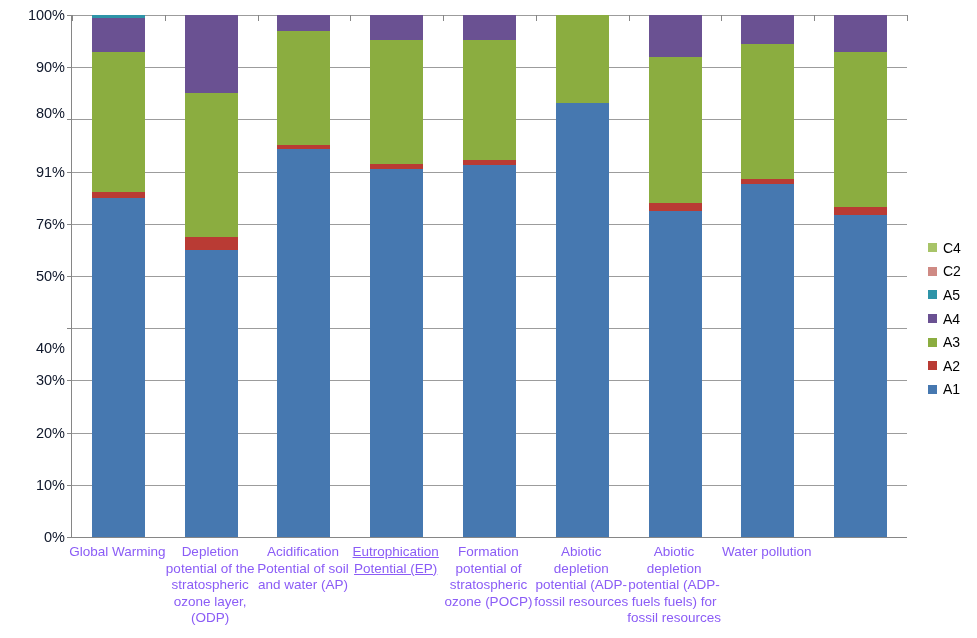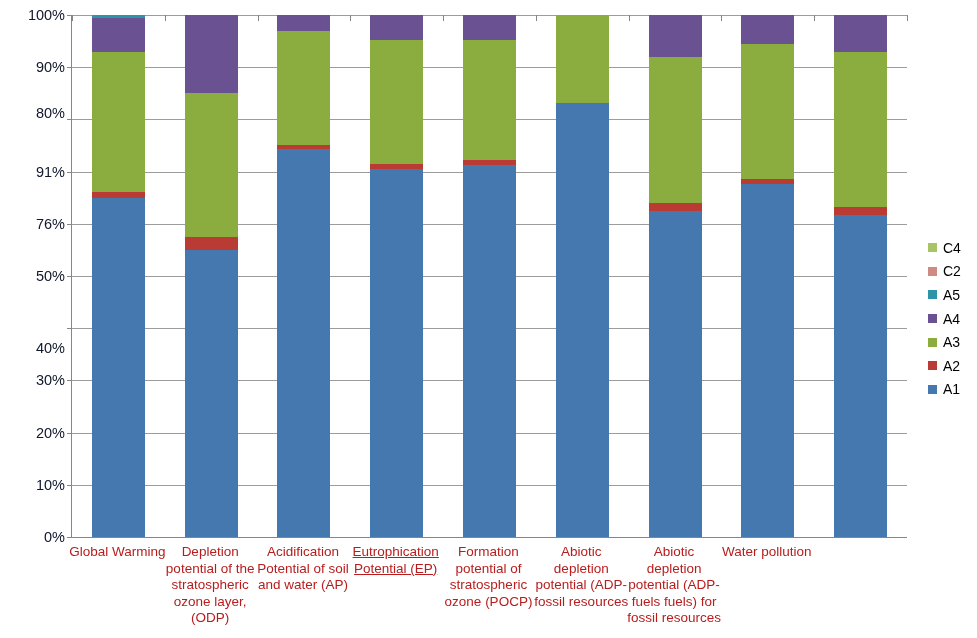--- a/index.html
+++ b/index.html
@@ -86,21 +86,21 @@
     width: 835px;
     height: 94px;
   }
   .cat-label {
     position: absolute;
     top: 0;
     width: 97px;
     text-align: center;
     font-size: 13.5px;
     line-height: 16.5px;
-    color: #b91c1c;
+    color: #8b5cf6;
   }
 
   
   #legend {
     position: absolute;
     left: 928px;
     top: 236px;
     width: 49px;
   }
   .legend-row {

